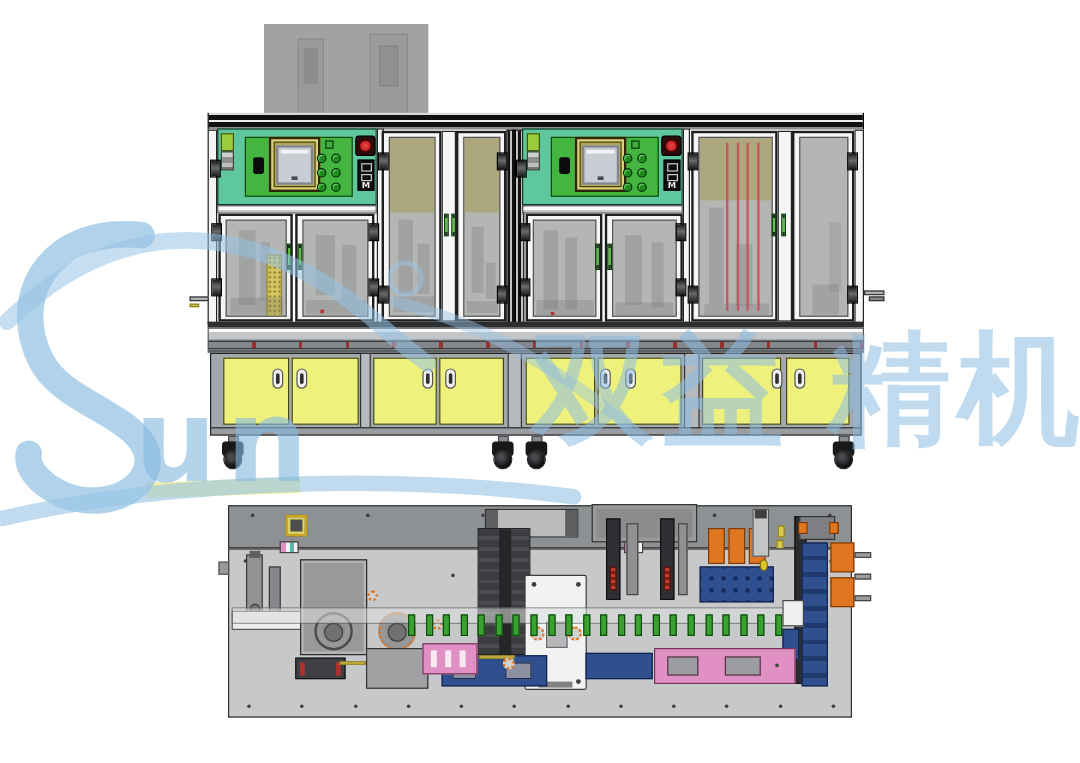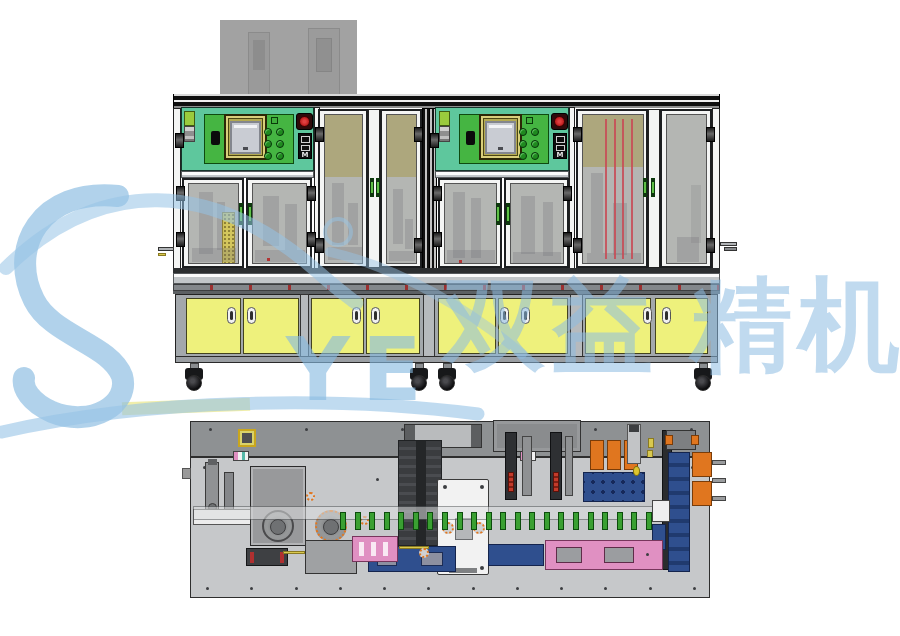--- a/index.html
+++ b/index.html
@@ -476,20 +476,20 @@
     <div class="a oring" style="left:419px;top:138px;width:10px;height:10px;"></div>
   </section>
 
   <svg class="a wm" width="900" height="636" viewBox="0 0 900 636" style="left:0;top:0;">
     <path d="M118,196 C 40,188 8,248 34,300 C 52,336 110,344 122,376 C 130,404 92,428 52,412 C 30,402 22,388 24,378" fill="none" stroke="rgba(140,188,226,0.68)" stroke-width="22" stroke-linecap="round"></path>
     <path d="M6,268 C 100,176 212,178 318,272 C 350,300 364,308 352,300" fill="none" stroke="rgba(150,195,230,0.55)" stroke-width="14" stroke-linecap="round"></path>
     <path d="M330,252 C 400,268 470,310 522,354" fill="none" stroke="rgba(150,195,230,0.45)" stroke-width="10" stroke-linecap="round"></path>
     <path d="M2,432 C 150,398 340,396 478,414" fill="none" stroke="rgba(150,195,230,0.6)" stroke-width="13" stroke-linecap="round"></path>
     <circle cx="338" cy="232" r="13" fill="none" stroke="rgba(150,195,230,0.5)" stroke-width="4"></circle>
   </svg>
-  <span class="wm-letter" style="left:286px;top:326px;font-size:88px;letter-spacing:12px;">YE</span>
+  <span class="wm-letter" style="left:112px;top:320px;font-size:96px;letter-spacing:8px;">un</span>
   <div class="a" style="left:122px;top:400px;width:128px;height:13px;background:rgba(238,236,162,.9);transform:rotate(-2deg);z-index:8;"></div>
   <span class="wm-cjk" style="left:443px;top:274px;">双</span>
   <span class="wm-cjk" style="left:551px;top:274px;">益</span>
   <span class="wm-cjk" style="left:690px;top:274px;">精</span>
   <span class="wm-cjk" style="left:798px;top:274px;">机</span>
 
 </div>
 
 </body></html>

